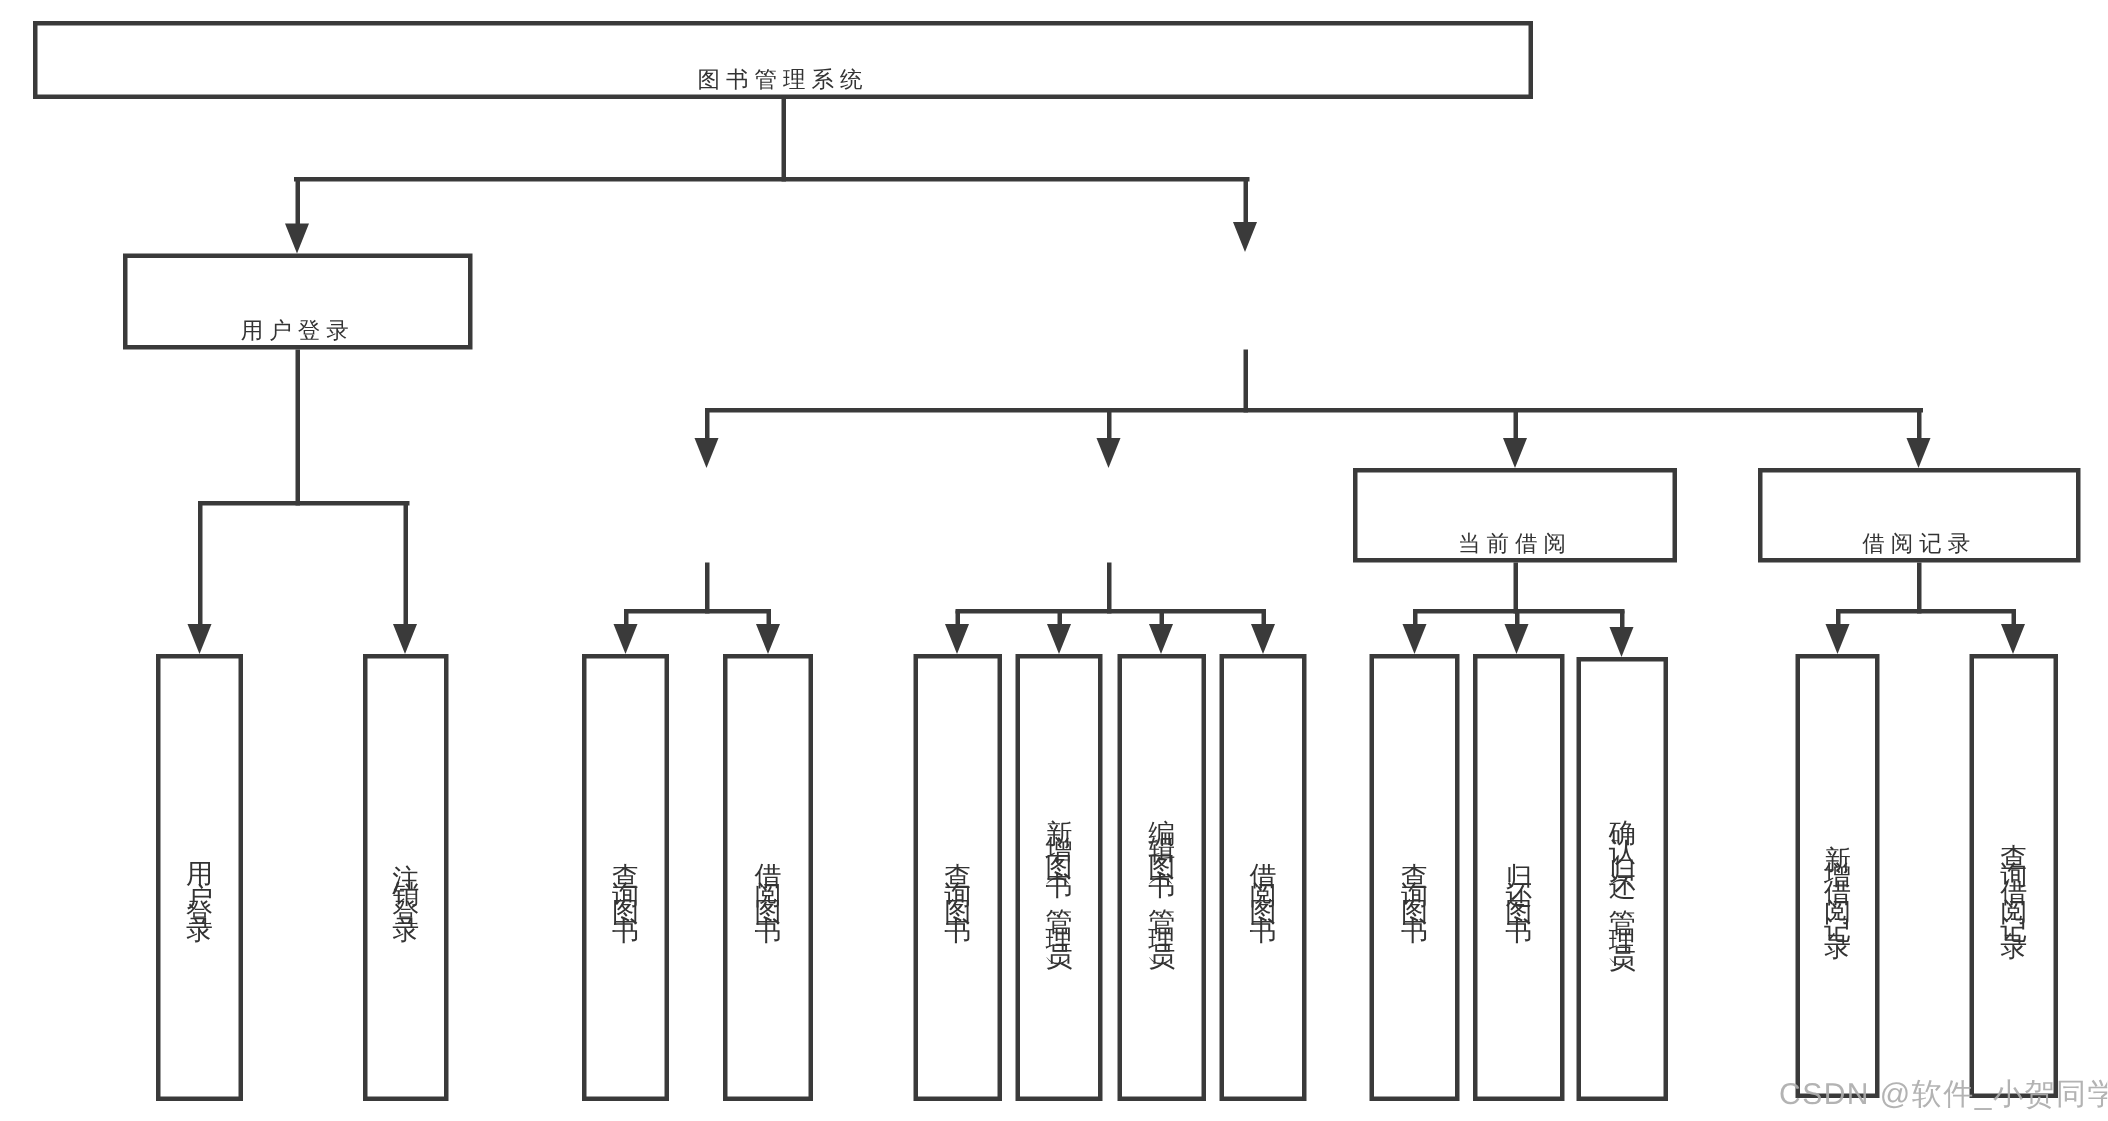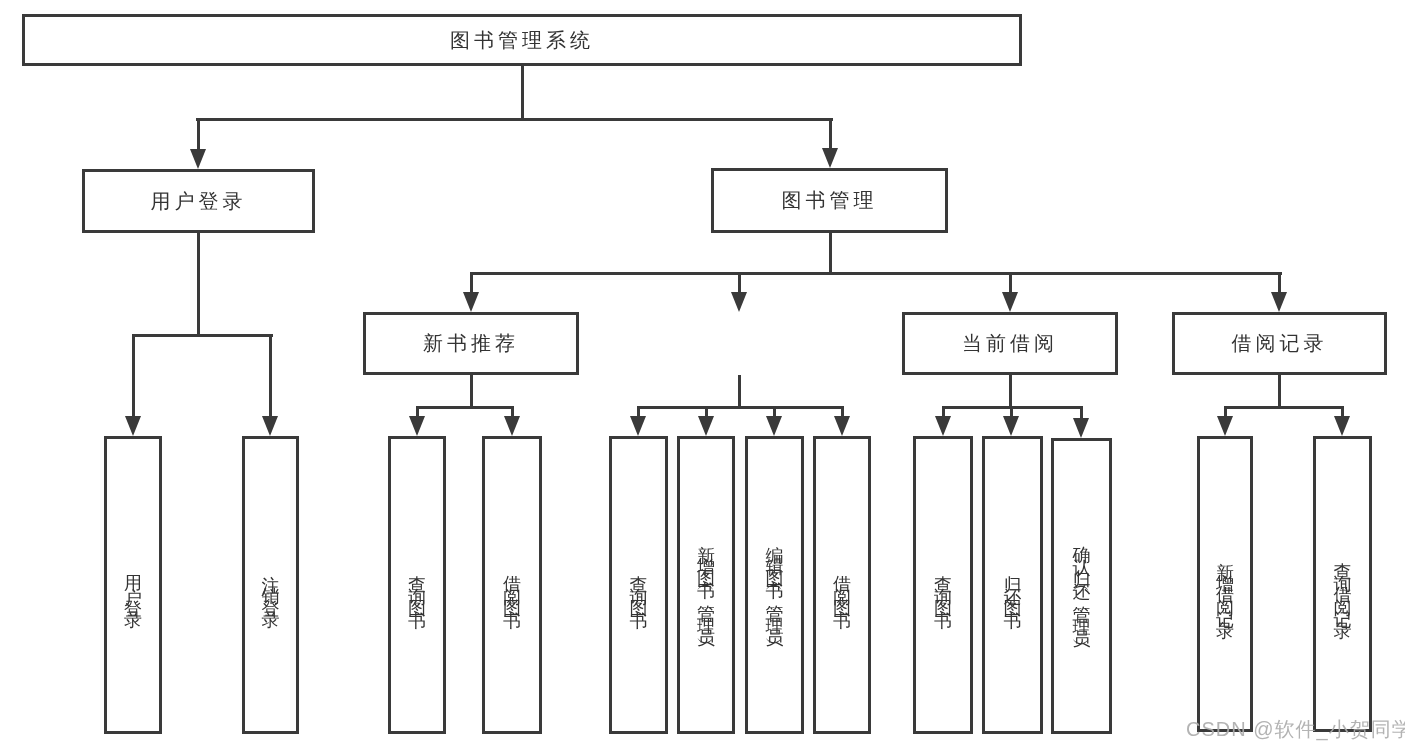--- a/index.html
+++ b/index.html
@@ -11,21 +11,21 @@
     overflow:hidden;
   }
   .box{
     position:absolute;
     box-sizing:border-box;
     border:3px solid #3a3a3a;
     background:#ffffff;
     display:flex;align-items:center;justify-content:center;
     color:#333333;
   }
-  .hbox{font-size:20px;letter-spacing:4px;white-space:nowrap;}
+  .hbox{font-size:15px;letter-spacing:4px;white-space:nowrap;align-items:flex-end;}
   .vbox{font-size:18px;}
   .vtext{
     writing-mode:vertical-rl;
     text-orientation:mixed;
     letter-spacing:12px;
     line-height:1;
     color:#333333;
   }
   .cl{position:absolute;background:#3a3a3a;}
   .cl-v{width:3px;}
@@ -51,27 +51,21 @@
 
 <div id="stage">
 
   <div class="box hbox" style="left:22px;top:14px;width:1000px;height:52px;">
     <span>图书管理系统</span>
   </div>
 
   <div class="box hbox" style="left:82px;top:169px;width:233px;height:64px;">
     <span>用户登录</span>
   </div>
-  <div class="box hbox" style="left:711px;top:168px;width:237px;height:65px;">
-    <span>图书管理</span>
-  </div>
 
-  <div class="box hbox" style="left:363px;top:312px;width:216px;height:63px;">
-    <span>新书推荐</span>
-  </div>
   <div class="box hbox" style="left:902px;top:312px;width:216px;height:63px;">
     <span>当前借阅</span>
   </div>
   <div class="box hbox" style="left:1172px;top:312px;width:215px;height:63px;">
     <span>借阅记录</span>
   </div>
 
   <div class="box vbox" style="left:104px;top:436px;width:58px;height:298px;">
     <span class="vtext">用户登录</span>
   </div>

